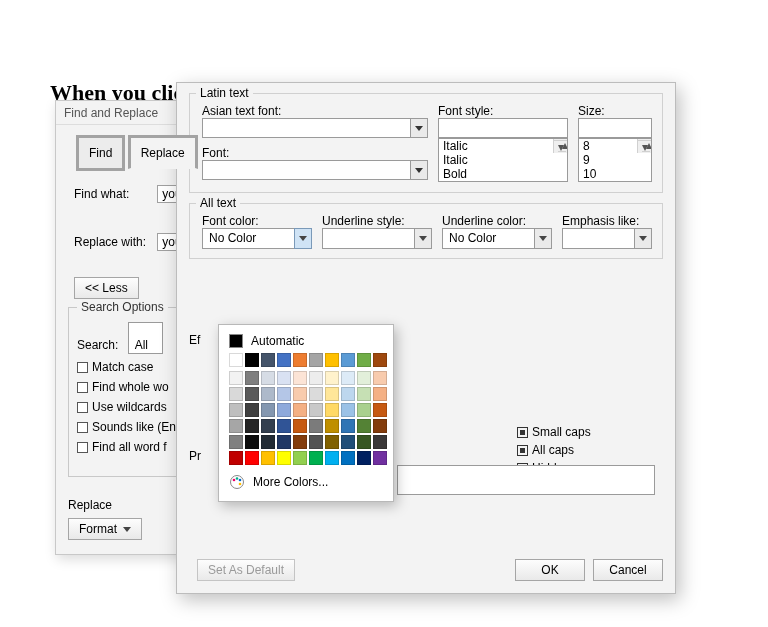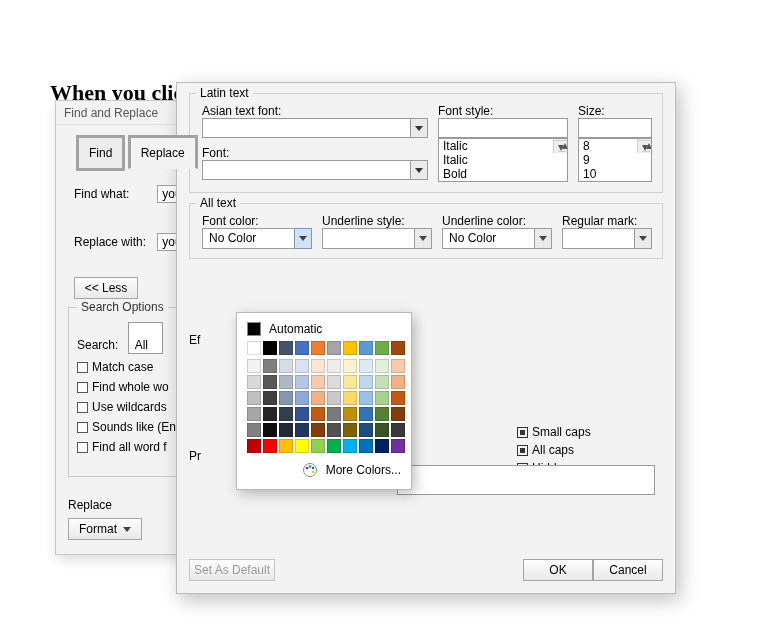--- a/index.html
+++ b/index.html
@@ -14,21 +14,21 @@
 
   .fr-tabs { margin: 10px 0 0 20px; }
   .fr-tab { display: inline-block; padding: 8px 10px; border: 3px solid #a3a3a3; background: #ececec;
             position: relative; margin-right: -1px; cursor: default; }
   .fr-tab.active { background: #f3f3f3; border-bottom: 1px solid #f3f3f3; z-index: 2; }
 
   .fr-row { margin: 14px 0 0 18px; }
   .lbl { display: inline-block; width: 80px; }
   .txtin { width: 60px; height: 18px; border: 1px solid #a0a0a0; background: #fff; padding: 0 4px; }
 
-  .btn { display: inline-block; padding: 3px 4px; border: 1px solid #a5a5a5;
+  .btn { display: inline-block; padding: 3px 10px; border: 1px solid #a5a5a5;
          background: linear-gradient(#fdfdfd,#e9e9e9); min-width: 64px; text-align: center; }
   .less-btn { margin: 26px 0 0 18px; }
 
   .grp { border: 1px solid #c8c8c8; margin: 8px 12px 0 12px; padding: 8px 8px 10px 8px; position: relative; }
   .grp-title { position: absolute; top: -8px; left: 8px; background: #f3f3f3; padding: 0 4px; color: #333; }
   .so-line { margin-top: 6px; }
   .chk { display: inline-block; width: 11px; height: 11px; border: 1px solid #555; background: #fff;
          vertical-align: -2px; margin-right: 4px; }
 
   .replace-sec { position: absolute; left: 12px; bottom: 14px; }
@@ -80,26 +80,26 @@
 
   .eff-col { position: absolute; left: 340px; top: 342px; }
   .tri { display: inline-block; width: 11px; height: 11px; border: 1px solid #333; position: relative;
          vertical-align: -2px; margin-right: 4px; }
   .tri::after { content: ""; position: absolute; inset: 2px; background: #333; }
 
   .preview-box { border: 1px solid #9a9a9a; background: #fff; height: 30px; margin: 2px 0 0 0; }
 
   .ff-footer { position: absolute; left: 12px; right: 12px; bottom: 12px; display: flex; align-items: center; }
   .ff-footer .spacer { flex: 1; }
-  .ff-footer .btn { min-width: 70px; }
+  .ff-footer .btn { min-width: 70px; margin-left: 8px; }
   .disabled { color: #9a9a9a; border-color: #c4c4c4; }
 
   
-  .flyout { position: absolute; left: 218px; top: 312px; width: 176px; background: #fff;
-            border: 1px solid #b8b8b8; box-shadow: 3px 4px 12px rgba(0,0,0,.25); padding: 6px 8px 8px 8px; margin-left: 18px; }
+  .flyout { position: absolute; left: 218px; top: 324px; width: 176px; background: #fff;
+            border: 1px solid #b8b8b8; box-shadow: 3px 4px 12px rgba(0,0,0,.25); padding: 6px 8px 8px 8px; }
   .fly-row { display: flex; align-items: center; gap: 8px; padding: 3px 2px; }
   .sw { width: 14px; height: 14px; border: 1px solid #888; }
   .fly-hdr { font-weight: bold; margin: 6px 0 4px 2px; }
   .sw-grid { display: grid; grid-template-columns: repeat(10, 14px); gap: 2px; margin: 2px 0 2px 2px; }
   .sw-grid .sw { border: 1px solid rgba(0,0,0,.15); }
   .pal-icon { width: 16px; height: 16px; display: inline-block; position: relative; }
   .pal-icon svg { width: 16px; height: 16px; }
 </style>
 </head>
 <body>
@@ -224,21 +224,21 @@
       <div class="at-col">
         <div>Underline color:</div>
         <div class="dd">
           <span class="dd-txt">No Color</span>
           <span class="dd-btn gray">
               <span class="caret"></span>
             </span>
         </div>
       </div>
       <div class="at-col" style="max-width:90px;">
-        <div>Regular mark:</div>
+        <div>Emphasis like:</div>
         <div class="dd">
           <span class="dd-txt"></span>
           <span class="dd-btn gray">
               <span class="caret"></span>
             </span>
         </div>
       </div>
     </div>
   </div>
 
@@ -336,21 +336,21 @@
       <span class="sw" style="background: rgb(255, 0, 0);"></span>
       <span class="sw" style="background: rgb(255, 192, 0);"></span>
       <span class="sw" style="background: rgb(255, 255, 0);"></span>
       <span class="sw" style="background: rgb(146, 208, 80);"></span>
       <span class="sw" style="background: rgb(0, 176, 80);"></span>
       <span class="sw" style="background: rgb(0, 176, 240);"></span>
       <span class="sw" style="background: rgb(0, 112, 192);"></span>
       <span class="sw" style="background: rgb(0, 32, 96);"></span>
       <span class="sw" style="background: rgb(112, 48, 160);"></span>
     </div>
-  <div class="fly-row" style="margin-top:6px;justify-content:flex-end;">
+  <div class="fly-row" style="margin-top:6px;">
     <span class="pal-icon">
       <svg viewBox="0 0 16 16">
           <circle cx="8" cy="8" r="6.5" fill="none" stroke="#888"></circle>
           <circle cx="5" cy="6" r="1.3" fill="#e06"></circle>
           <circle cx="8" cy="4.5" r="1.3" fill="#0a8"></circle>
           <circle cx="11" cy="6" r="1.3" fill="#06c"></circle>
           <circle cx="11" cy="10" r="1.3" fill="#fb0"></circle>
         </svg>
     </span>
     <span>More Colors...</span>

